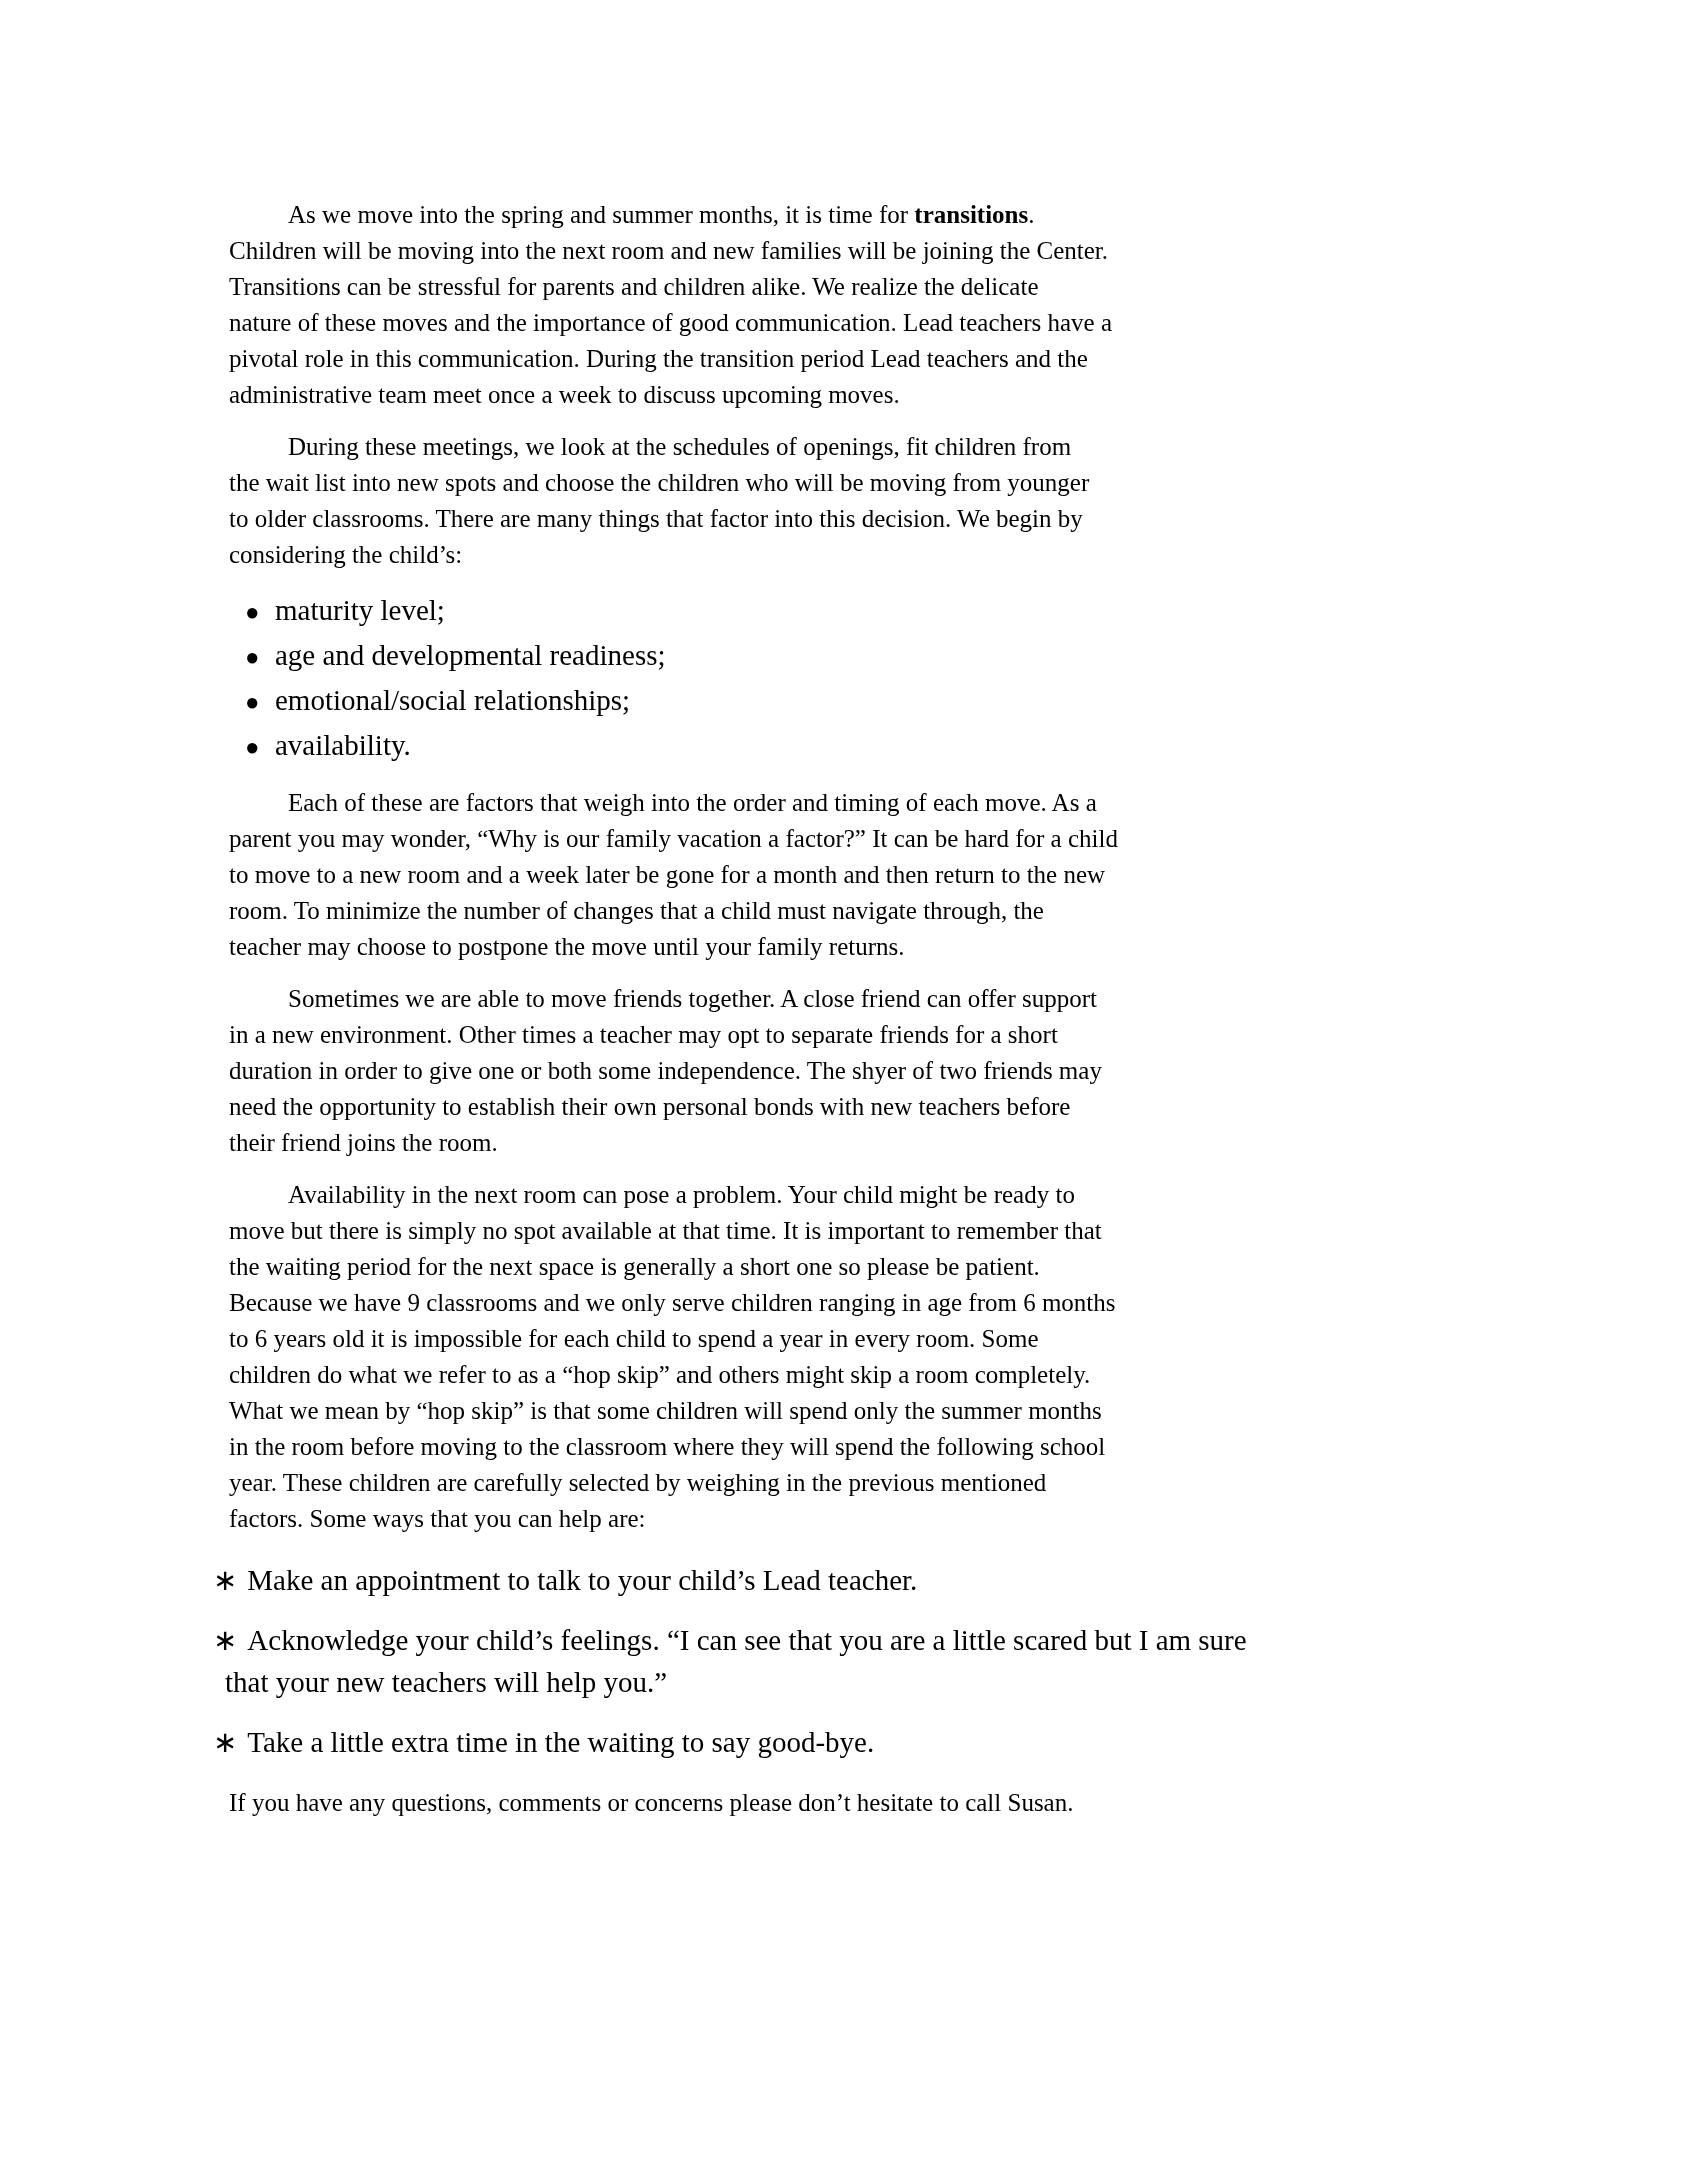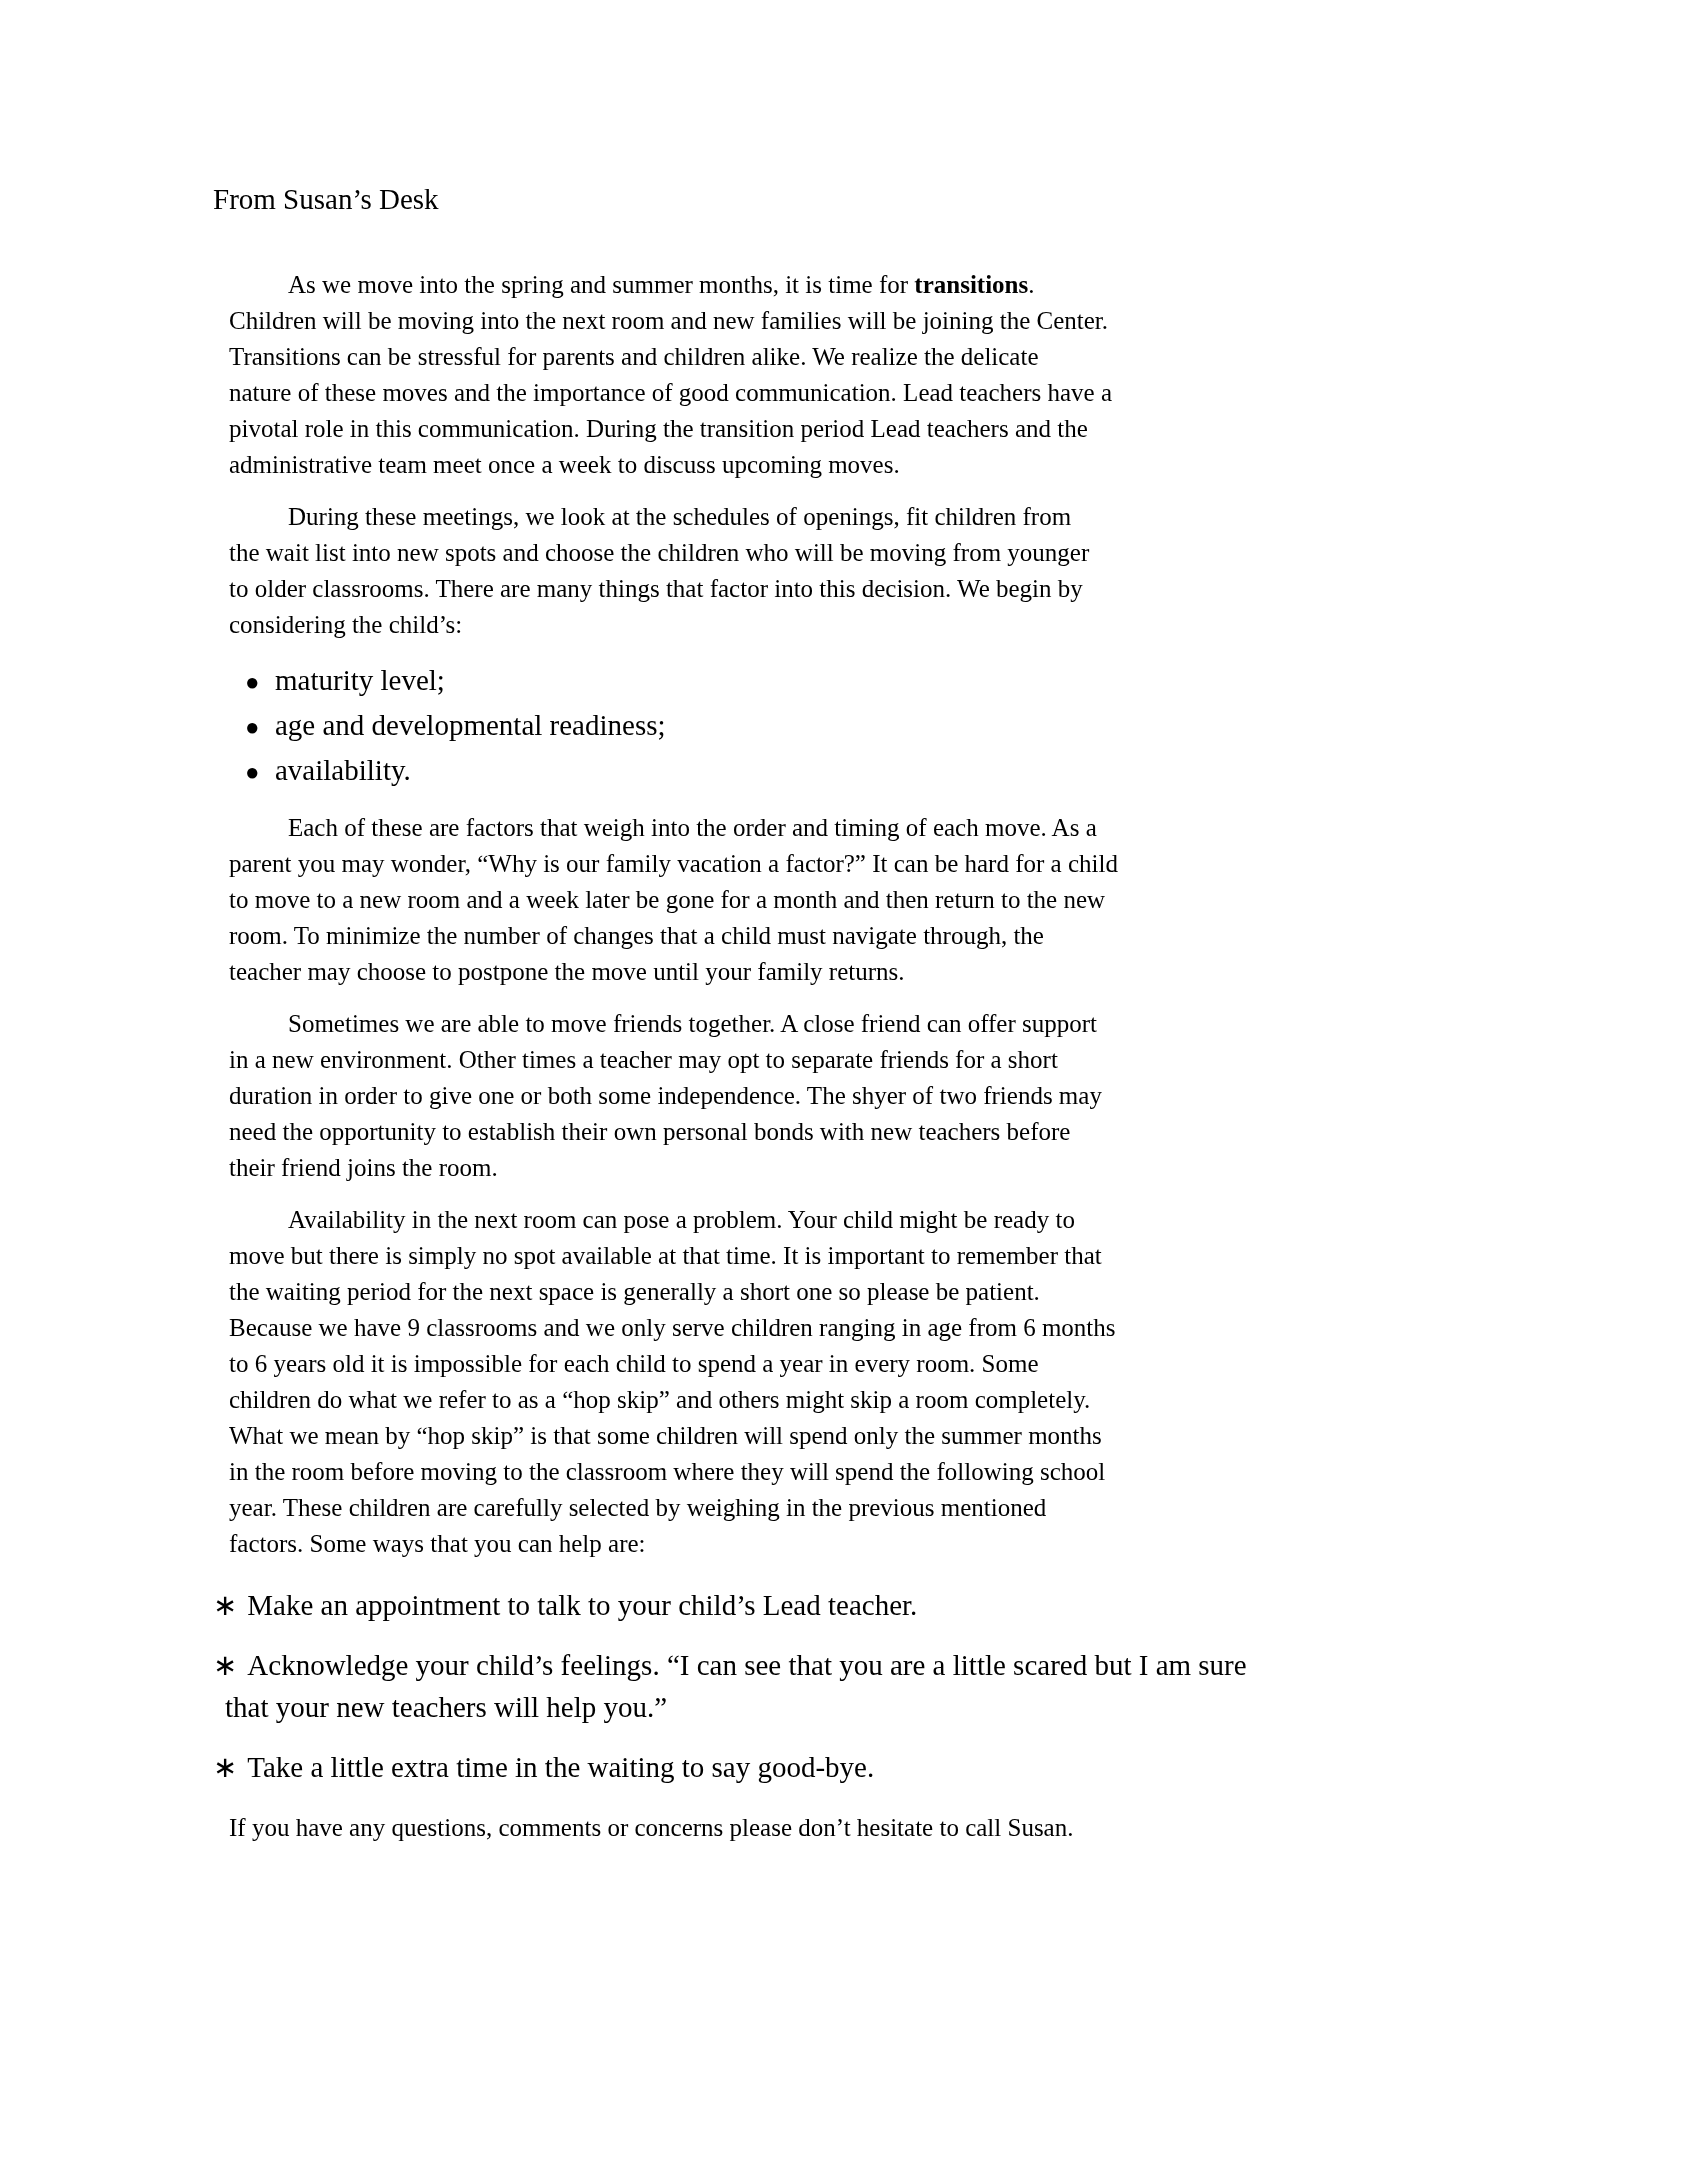--- a/index.html
+++ b/index.html
@@ -60,37 +60,37 @@
     width: 1247px;
   }
   .star { margin-right: 10px; }
   .closing { margin-top: 22px; }
 </style>
 </head>
 <body>
 
 <div class="page">
 
-  <div class="title">From Susan’s Desk</div>
 
   <div class="para indent"><span>As we move into the spring and summer months, it is time for </span><span class="bold">transitions</span><span>.
 Children will be moving into the next room and new families will be joining the Center.
 Transitions can be stressful for parents and children alike. We realize the delicate
 nature of these moves and the importance of good communication. Lead teachers have a
 pivotal role in this communication. During the transition period Lead teachers and the
 administrative team meet once a week to discuss upcoming moves.</span></div>
 
   <div class="para indent">During these meetings, we look at the schedules of openings, fit children from
 the wait list into new spots and choose the children who will be moving from younger
 to older classrooms. There are many things that factor into this decision. We begin by
 considering the child’s:</div>
 
   <ul class="bullets">
     <li><span class="dot">●</span><span>maturity level;</span></li>
     <li><span class="dot">●</span><span>age and developmental readiness;</span></li>
+    <li><span class="dot">●</span><span>emotional/social relationships;</span></li>
     <li><span class="dot">●</span><span>availability.</span></li>
   </ul>
 
   <div class="para indent">Each of these are factors that weigh into the order and timing of each move. As a
 parent you may wonder, “Why is our family vacation a factor?” It can be hard for a child
 to move to a new room and a week later be gone for a month and then return to the new
 room. To minimize the number of changes that a child must navigate through, the
 teacher may choose to postpone the move until your family returns.</div>
 
   <div class="para indent">Sometimes we are able to move friends together. A close friend can offer support

